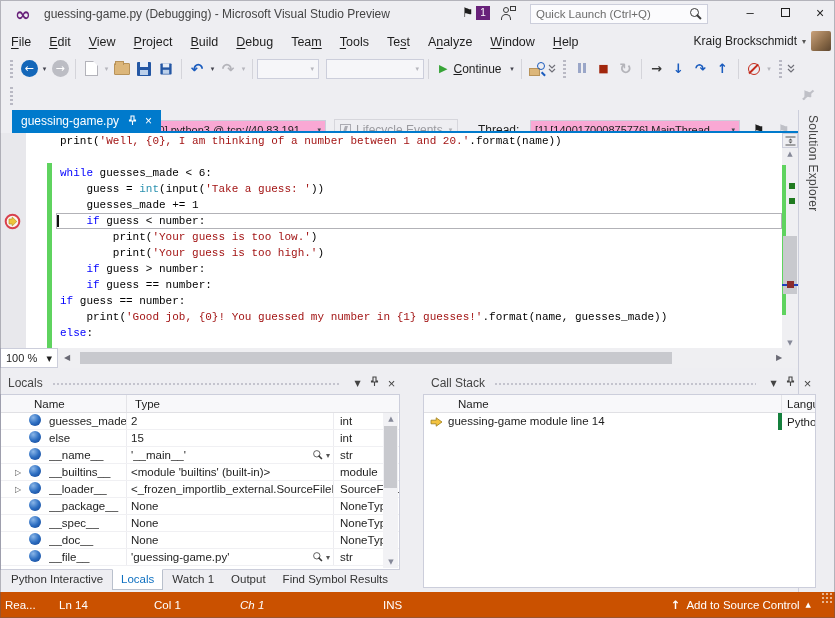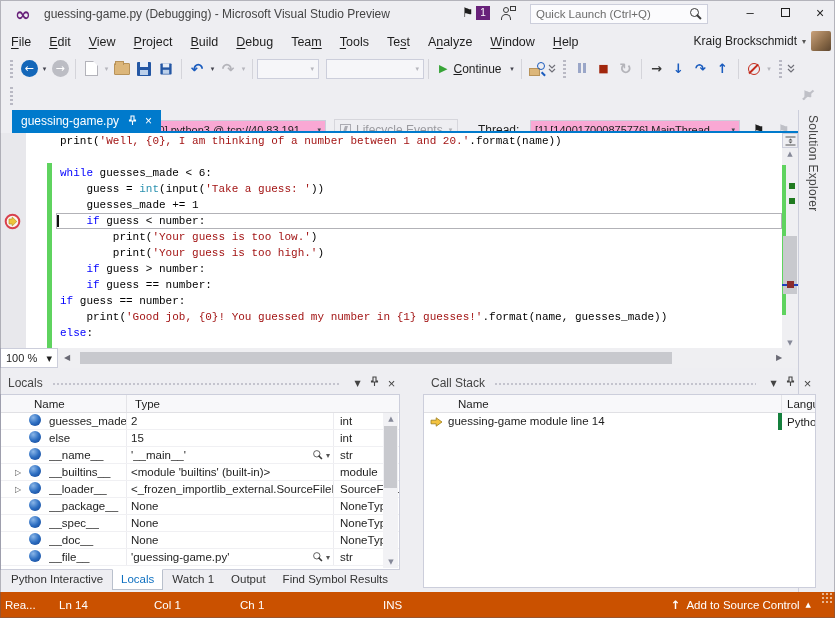--- a/index.html
+++ b/index.html
@@ -174,21 +174,21 @@
 .gh-csname { width:332px; padding-left:8px; }
 .gh-lang { flex:1; padding-left:5px; border-right:none; }
 .csrow { height:17px; display:flex; align-items:center; font-size:11.5px; padding-left:6px; }
 .cs-icon { width:18px; flex:none; }
 .cs-name { width:334px; flex:none; overflow:hidden; white-space:nowrap; border-right:4px solid #15803d; height:100%; line-height:17px; }
 .cs-lang { flex:1; overflow:hidden; white-space:nowrap; padding-left:5px; }
 
 
 #status-bar { position:absolute; left:0; right:0; top:592px; height:26px; background:#ca5100; color:#fff; font-size:11.5px; }
 #status-bar span { position:absolute; top:0; line-height:26px; }
-.s-state { left:5px; } .s-ln { left:59px; } .s-col { left:154px; } .s-ch { left:240px; } .s-ins { left:383px; }
+.s-state { left:5px; } .s-ln { left:59px; } .s-col { left:154px; } .s-ch { left:240px;font-style:italic; } .s-ins { left:383px; }
 #sc-group { position:absolute; right:24px; top:0; height:26px; display:flex; align-items:center; gap:6px; }
 #sc-group span { position:static; line-height:normal; }
 .up-arrow-g { font-family:"DejaVu Sans",sans-serif; font-weight:bold; }
 .sc-caret { font-family:"DejaVu Sans",sans-serif; font-size:7px; }
 #status-grip { position:absolute; right:2px; bottom:2px; width:12px; height:12px;
   background-image:radial-gradient(#e8b68f 1px, transparent 1.2px); background-size:4px 4px; }
 svg { display:block; }
 </style>
 </head>
 <body>

